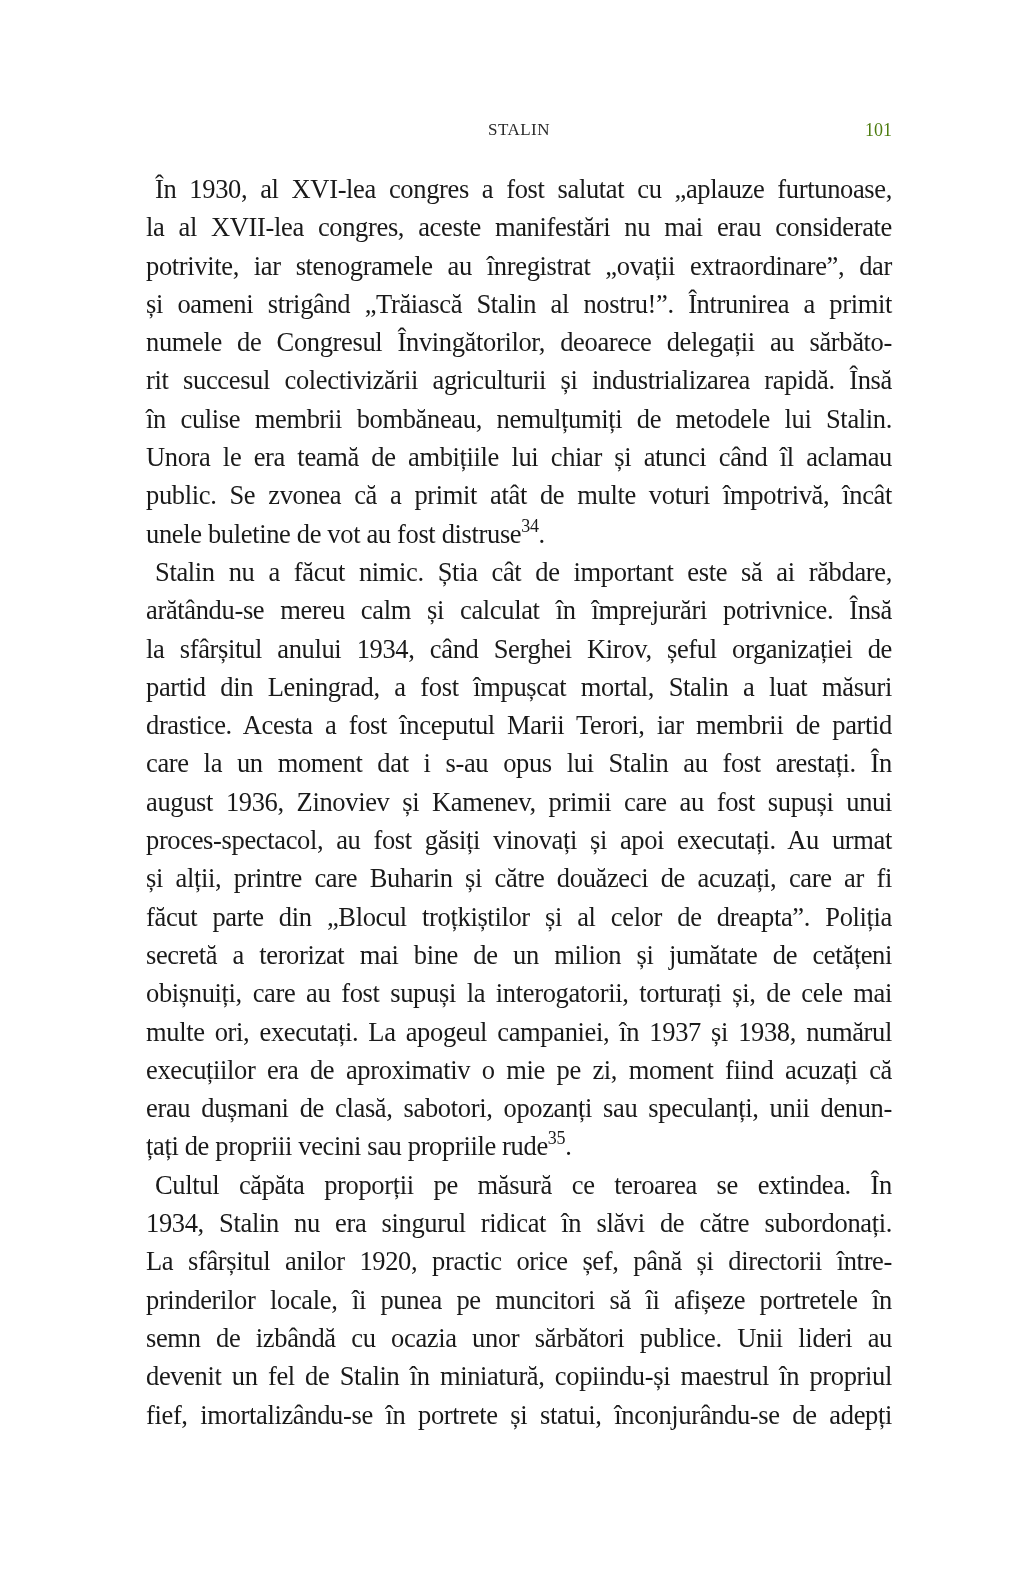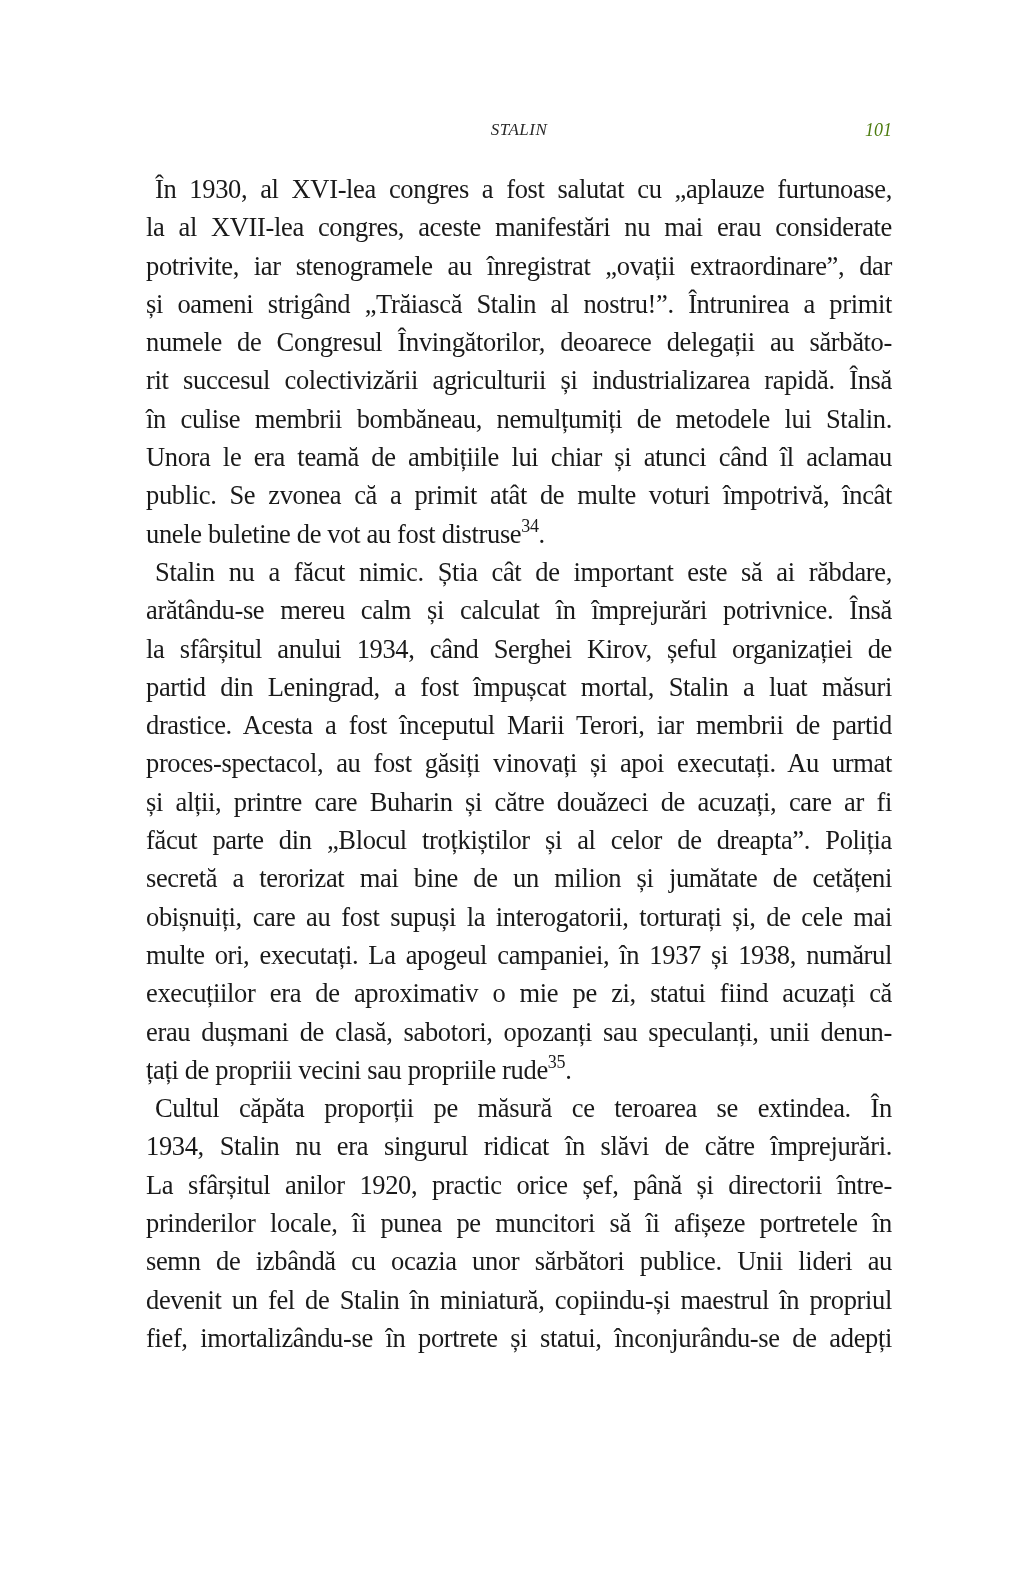--- a/index.html
+++ b/index.html
@@ -14,21 +14,20 @@
       overflow: hidden;
       color: #1a1a1a;
       font-family: "Liberation Serif", "DejaVu Serif", serif;
     }
     .page-header {
       position: absolute;
       top: 120px;
       left: 146px;
       width: 746px;
       height: 24px;
-      font-style: italic;
     }
     .running-head {
       position: absolute;
       left: 0;
       width: 746px;
       text-align: center;
       font-size: 17px;
       letter-spacing: 0.5px;
       color: #2a2a2a;
     }
@@ -86,32 +85,34 @@
       <span class="line"><span>Unora le era teamă de ambițiile lui chiar și atunci când îl aclamau</span></span>
       <span class="line"><span>public. Se zvonea că a primit atât de multe voturi împotrivă, încât</span></span>
       <span class="line last"><span>unele buletine de vot au fost distruse</span><sup>34</sup><span>.</span></span>
     </div>
     <div>
       <span class="line indent"><span>Stalin nu a făcut nimic. Știa cât de important este să ai răbdare,</span></span>
       <span class="line"><span>arătându-se mereu calm și calculat în împrejurări potrivnice. Însă</span></span>
       <span class="line"><span>la sfârșitul anului 1934, când Serghei Kirov, șeful organizației de</span></span>
       <span class="line"><span>partid din Leningrad, a fost împușcat mortal, Stalin a luat măsuri</span></span>
       <span class="line"><span>drastice. Acesta a fost începutul Marii Terori, iar membrii de partid</span></span>
+      <span class="line"><span>care la un moment dat i s-au opus lui Stalin au fost arestați. În</span></span>
+      <span class="line"><span>august 1936, Zinoviev și Kamenev, primii care au fost supuși unui</span></span>
       <span class="line"><span>proces-spectacol, au fost găsiți vinovați și apoi executați. Au urmat</span></span>
       <span class="line"><span>și alții, printre care Buharin și către douăzeci de acuzați, care ar fi</span></span>
       <span class="line"><span>făcut parte din „Blocul troțkiștilor și al celor de dreapta”. Poliția</span></span>
       <span class="line"><span>secretă a terorizat mai bine de un milion și jumătate de cetățeni</span></span>
       <span class="line"><span>obișnuiți, care au fost supuși la interogatorii, torturați și, de cele mai</span></span>
       <span class="line"><span>multe ori, executați. La apogeul campaniei, în 1937 și 1938, numărul</span></span>
-      <span class="line"><span>execuțiilor era de aproximativ o mie pe zi, statui fiind acuzați că</span></span>
+      <span class="line"><span>execuțiilor era de aproximativ o mie pe zi, moment fiind acuzați că</span></span>
       <span class="line"><span>erau dușmani de clasă, sabotori, opozanți sau speculanți, unii denun-</span></span>
       <span class="line last"><span>țați de propriii vecini sau propriile rude</span><sup>35</sup><span>.</span></span>
     </div>
     <div>
       <span class="line indent"><span>Cultul căpăta proporții pe măsură ce teroarea se extindea. În</span></span>
-      <span class="line"><span>1934, Stalin nu era singurul ridicat în slăvi de către împrejurări.</span></span>
+      <span class="line"><span>1934, Stalin nu era singurul ridicat în slăvi de către subordonați.</span></span>
       <span class="line"><span>La sfârșitul anilor 1920, practic orice șef, până și directorii între-</span></span>
       <span class="line"><span>prinderilor locale, îi punea pe muncitori să îi afișeze portretele în</span></span>
       <span class="line"><span>semn de izbândă cu ocazia unor sărbători publice. Unii lideri au</span></span>
       <span class="line"><span>devenit un fel de Stalin în miniatură, copiindu-și maestrul în propriul</span></span>
       <span class="line"><span>fief, imortalizându-se în portrete și statui, înconjurându-se de adepți</span></span>
     </div>
   </div>
 
 </body></html>

